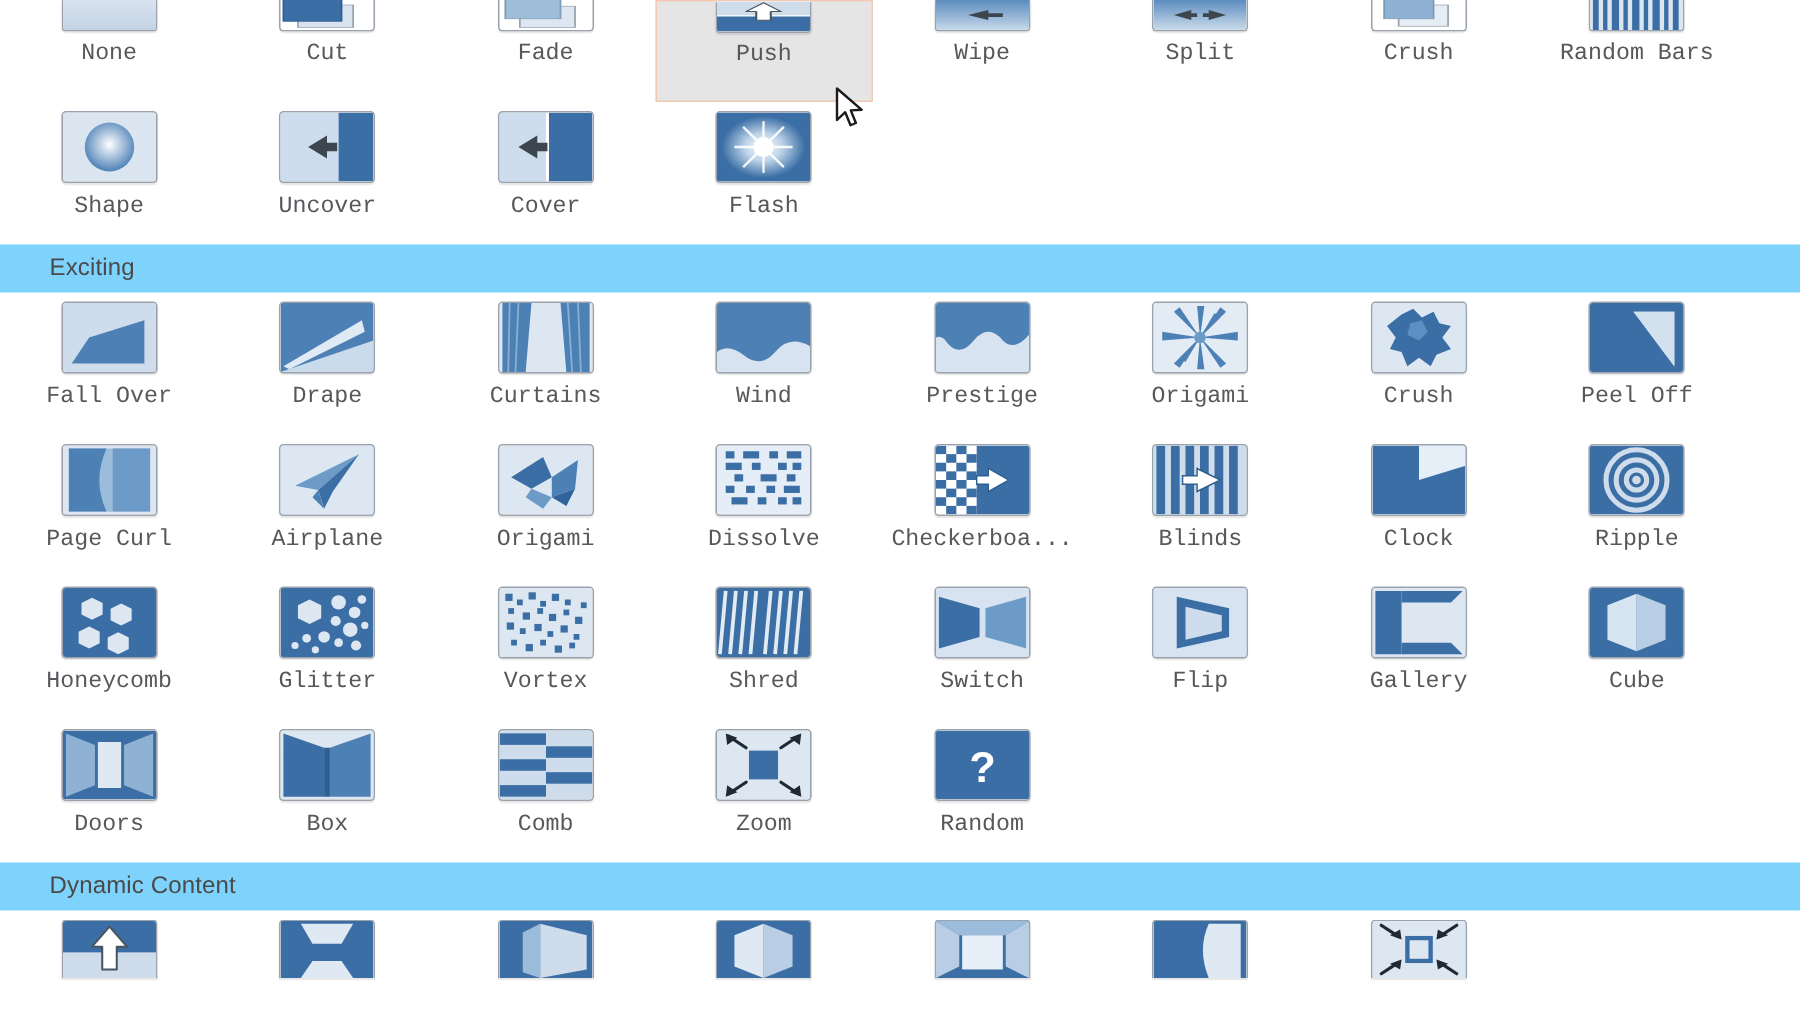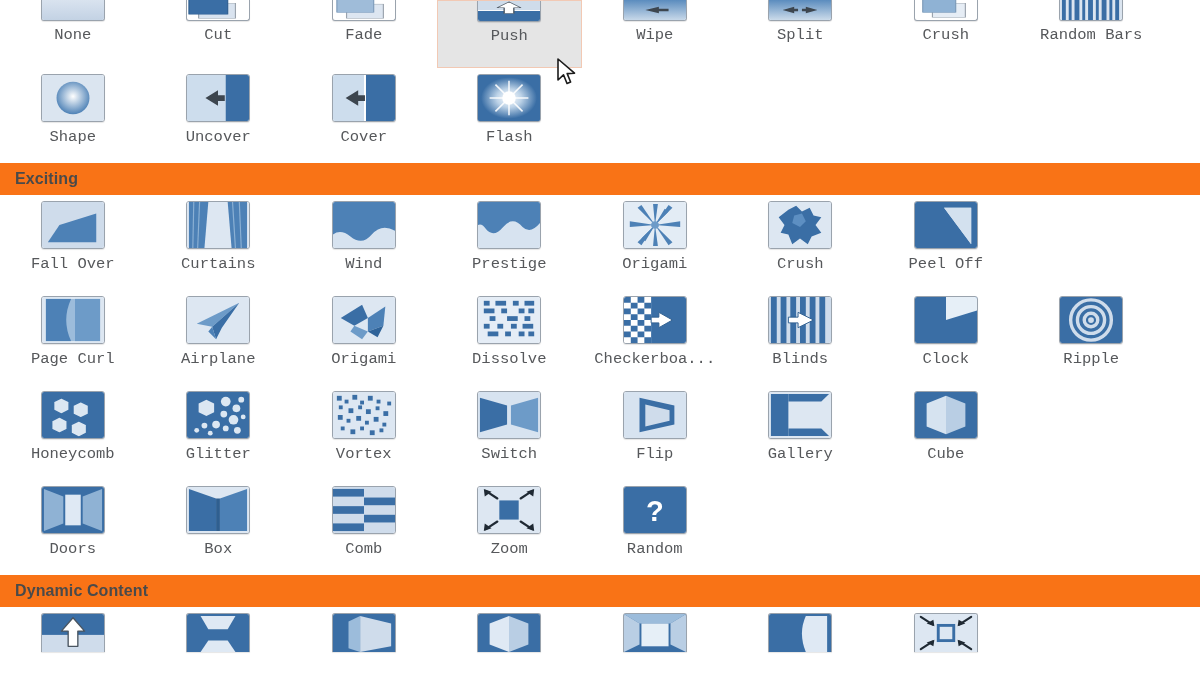--- a/index.html
+++ b/index.html
@@ -12,27 +12,27 @@
   #gallery {
     position: relative;
     width: 1200px; height: 675px;
     background: #ffffff;
     overflow: hidden;
   }
 
   
   .section-header {
     height: 32px;
-    background: #f97316;
+    background: #7dd3fc;
     display: flex;
     align-items: center;
-    padding-left: 15px;
+    padding-left: 33px;
     color: #4a4a4a;
     font-size: 16px;
-    font-weight: bold;
+    font-weight: normal;
     letter-spacing: .1px;
   }
 
   
   .row {
     display: flex;
     width: 1200px;
   }
   .cell {
     width: 145.5px;
@@ -281,20 +281,30 @@
     <div class="cell">
       <div class="thumb">
         <svg class="art" viewBox="0 0 64 48" preserveAspectRatio="none">
           <rect x="0" y="0" width="64" height="48" fill="#cfdceb"></rect>
           <path d="M6 42 L18 24 L56 12 L56 42 Z" fill="#4d81b6"></path>
         </svg>
       </div>
       <div class="caption">Fall Over</div>
     </div>
 
+    <div class="cell">
+      <div class="thumb">
+        <svg class="art" viewBox="0 0 64 48" preserveAspectRatio="none">
+          <rect x="0" y="0" width="64" height="48" fill="#4d81b6"></rect>
+          <path d="M0 48 L64 26 L64 48 Z" fill="#c9daea"></path>
+          <path d="M2 44 L56 12 L58 20 L6 46 Z" fill="#dfeaf4"></path>
+        </svg>
+      </div>
+      <div class="caption">Drape</div>
+    </div>
 
     <div class="cell">
       <div class="thumb">
         <svg class="art" viewBox="0 0 64 48" preserveAspectRatio="none">
           <rect x="0" y="0" width="64" height="48" fill="#dde7f2"></rect>
           <path d="M2 0 H22 L18 48 H2 Z" fill="#4d81b6"></path>
           <path d="M42 0 H62 V48 H46 Z" fill="#4d81b6"></path>
           <g stroke="#8bb0d4" stroke-width="1.2">
             <line x1="7" y1="0" x2="6" y2="48"></line>
               <line x1="13" y1="0" x2="11" y2="48"></line>
@@ -580,20 +590,38 @@
             <rect x="28" y="36" width="4" height="4"></rect>
               <rect x="38" y="40" width="5" height="5"></rect>
             <rect x="48" y="38" width="4" height="4"></rect>
               <rect x="56" y="10" width="4" height="4"></rect>
           </g>
         </svg>
       </div>
       <div class="caption">Vortex</div>
     </div>
 
+    <div class="cell">
+      <div class="thumb">
+        <svg class="art" viewBox="0 0 64 48" preserveAspectRatio="none">
+          <rect x="0" y="0" width="64" height="48" fill="#3a6ea5"></rect>
+          <g stroke="#e2ebf4" stroke-width="2.6">
+            <line x1="6" y1="2" x2="2" y2="46"></line>
+              <line x1="13" y1="2" x2="9" y2="46"></line>
+            <line x1="20" y1="2" x2="16" y2="46"></line>
+              <line x1="27" y1="2" x2="23" y2="46"></line>
+            <line x1="37" y1="2" x2="33" y2="46"></line>
+              <line x1="44" y1="2" x2="40" y2="46"></line>
+            <line x1="51" y1="2" x2="47" y2="46"></line>
+              <line x1="58" y1="2" x2="54" y2="46"></line>
+          </g>
+        </svg>
+      </div>
+      <div class="caption">Shred</div>
+    </div>
 
     <div class="cell">
       <div class="thumb">
         <svg class="art" viewBox="0 0 64 48" preserveAspectRatio="none">
           <rect x="0" y="0" width="64" height="48" fill="#d7e3f0"></rect>
           <path d="M2 6 L30 14 L30 34 L2 42 Z" fill="#3a6ea5"></path>
           <path d="M62 6 L34 14 L34 34 L62 42 Z" fill="#6d9bc8"></path>
         </svg>
       </div>
       <div class="caption">Switch</div>

